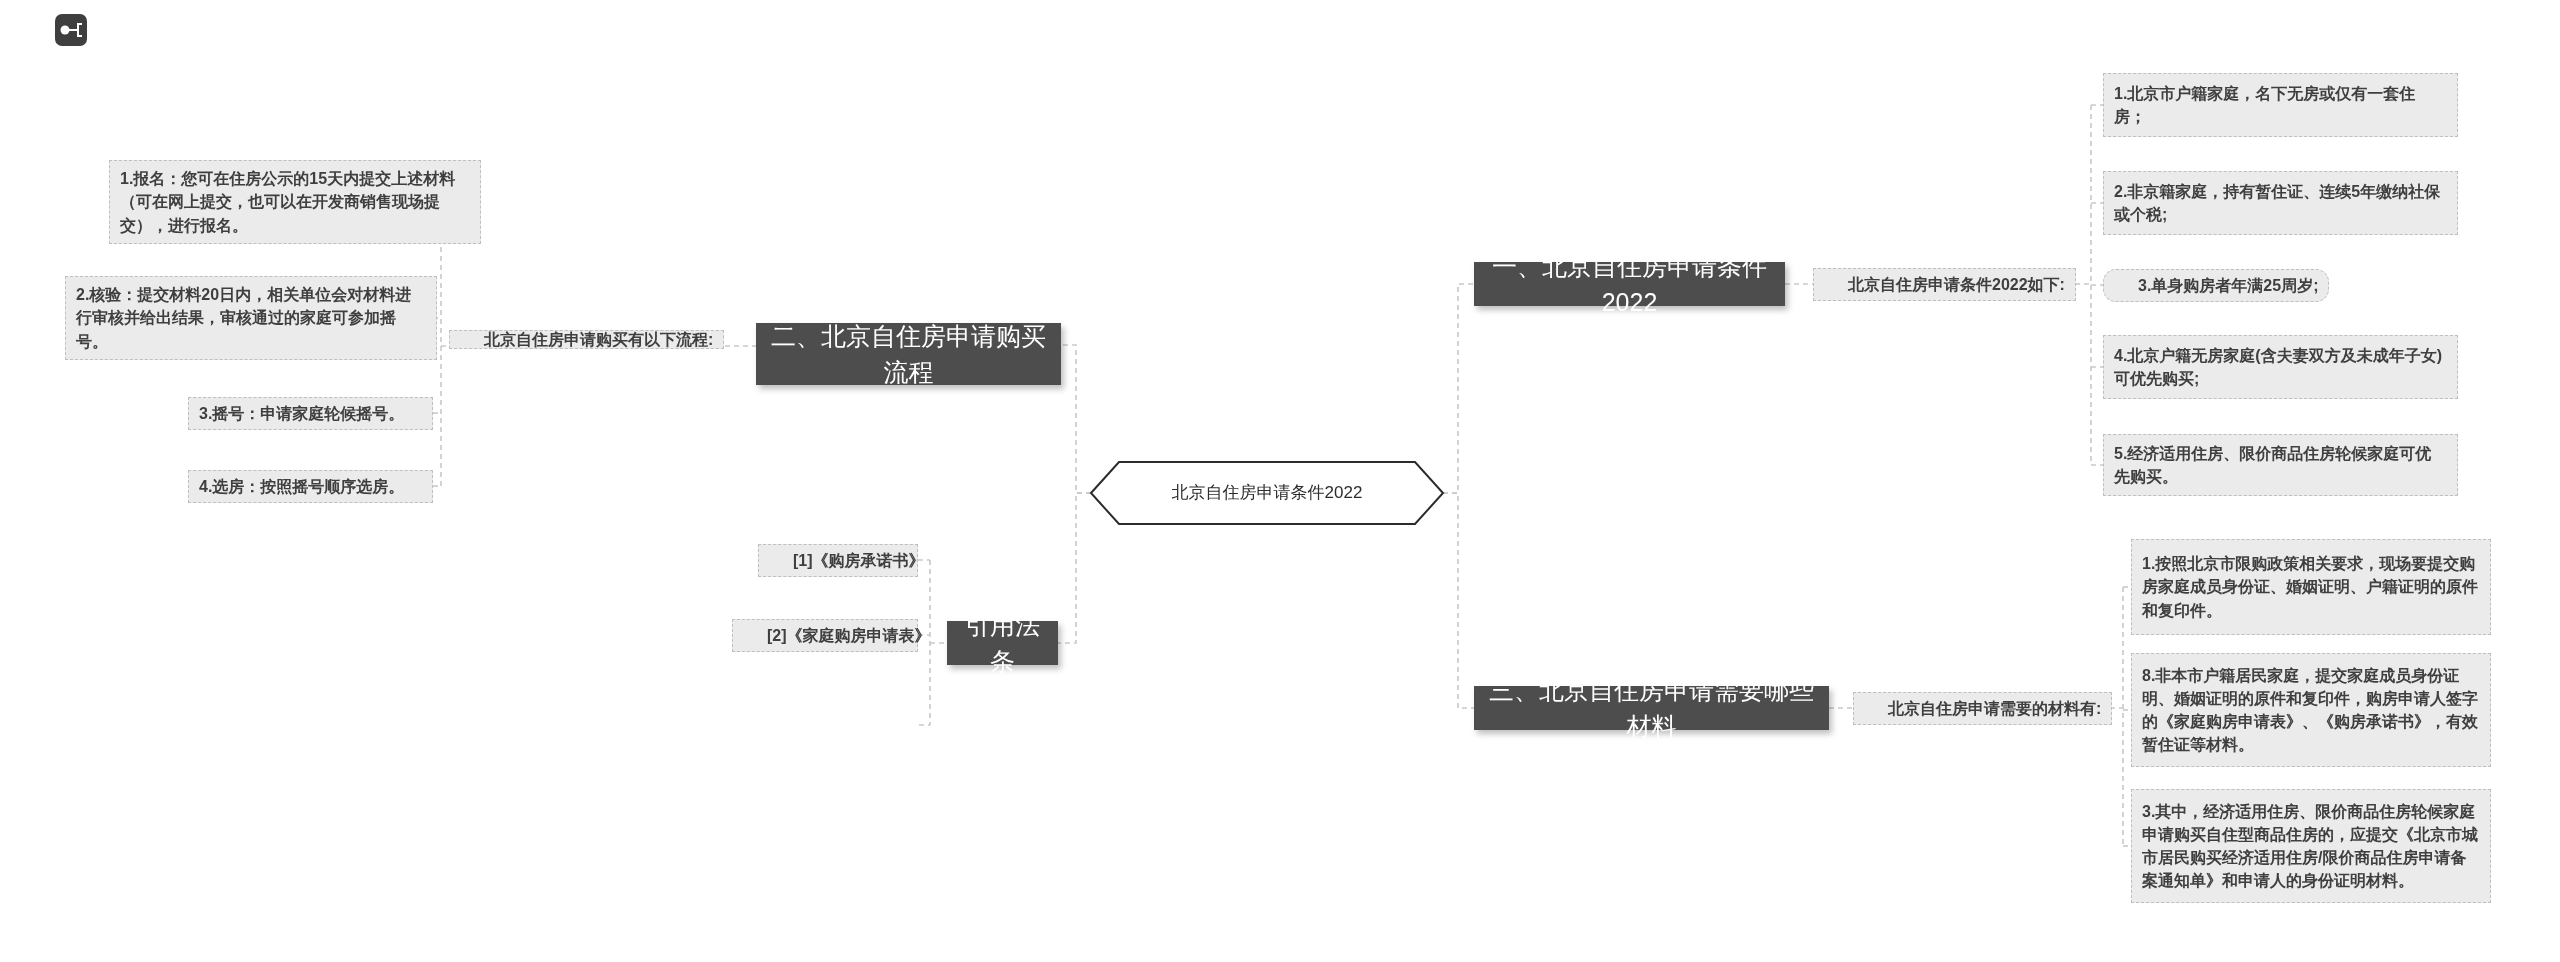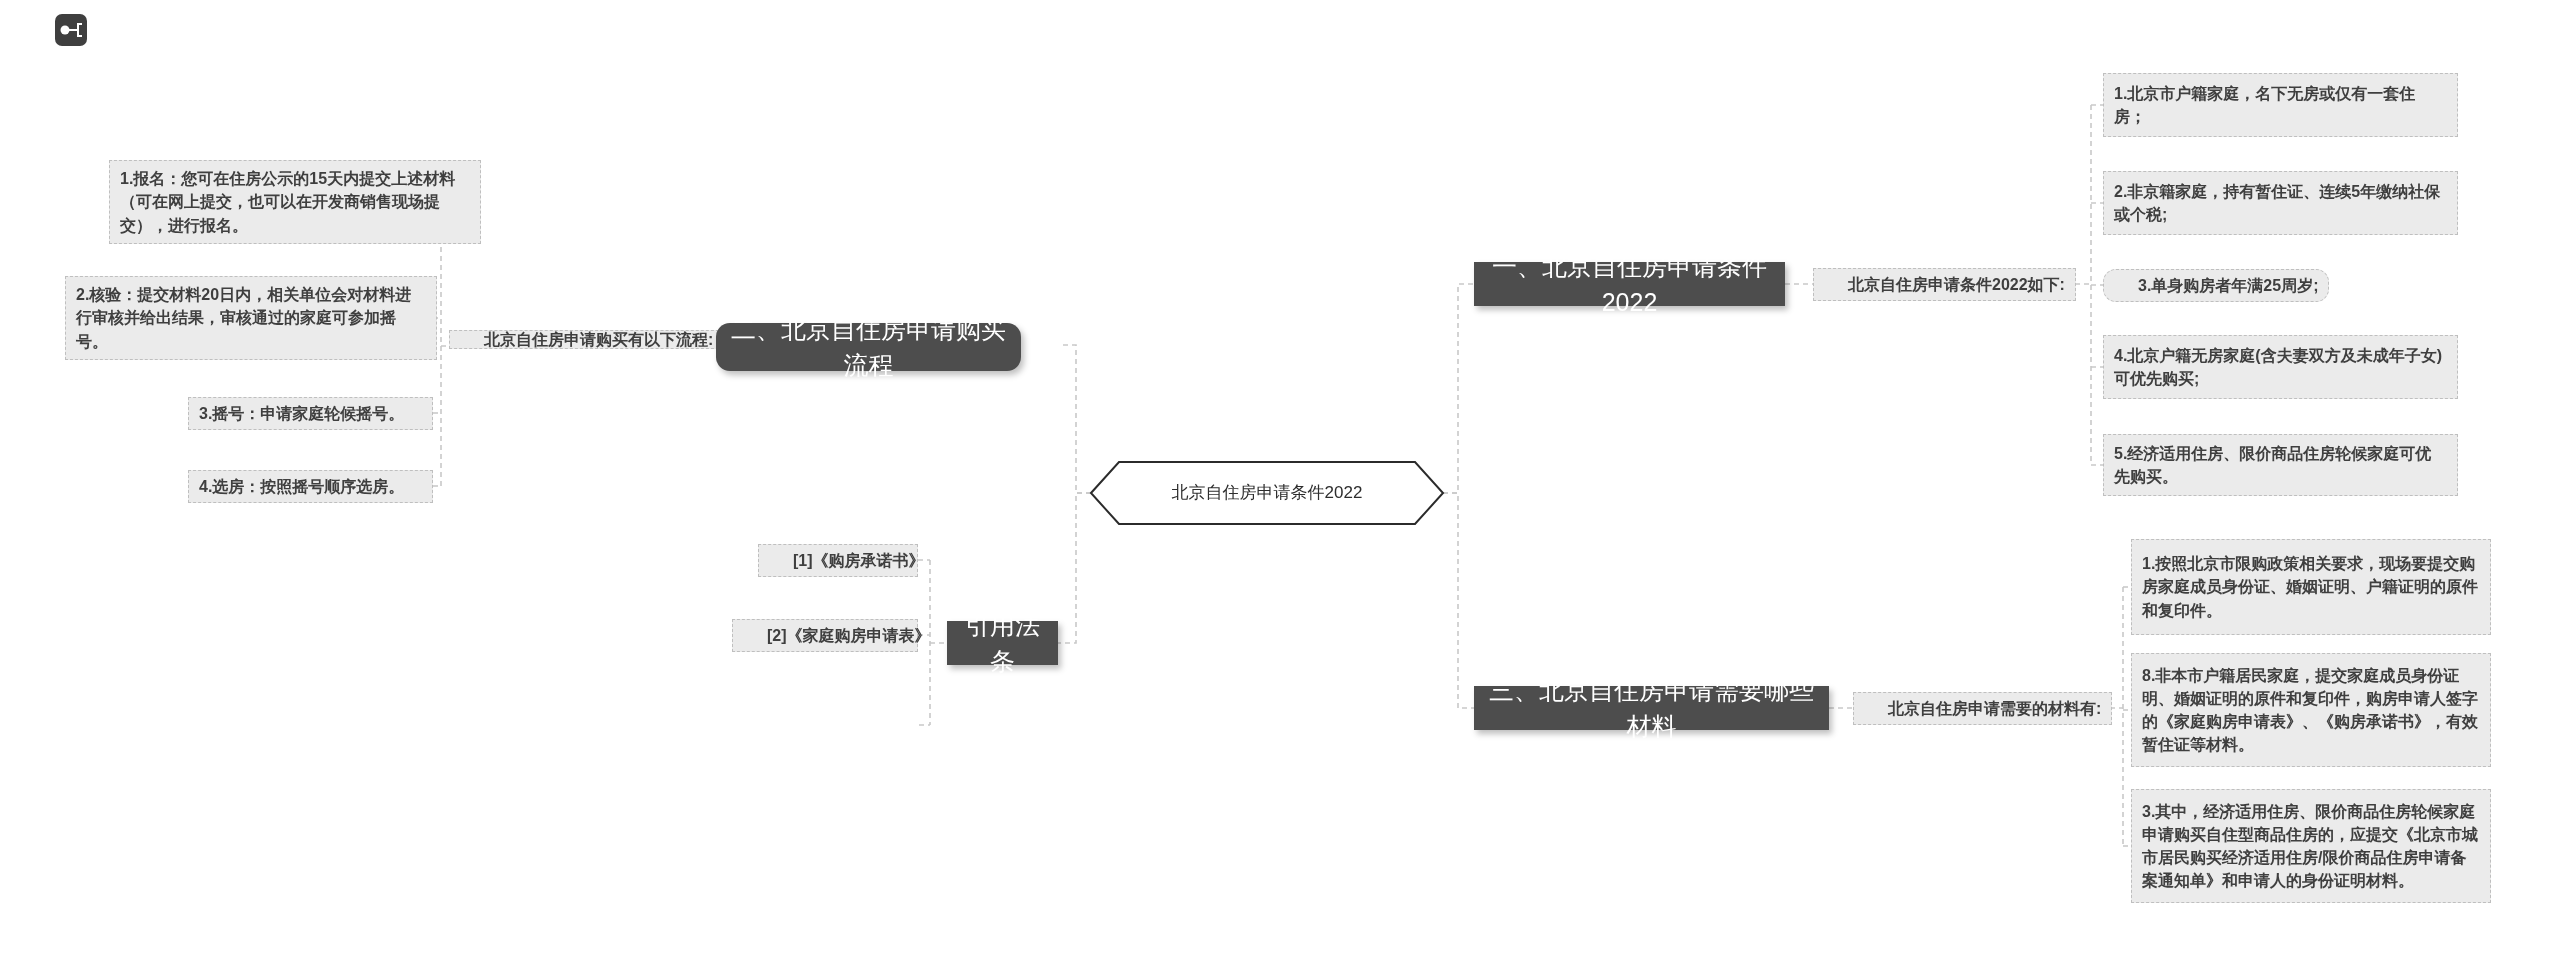--- a/index.html
+++ b/index.html
@@ -50,21 +50,21 @@
   .nowrap { white-space: nowrap; padding-left: 34px; }
 
   #logo { position: absolute; left: 54px; top: 13px; z-index: 3; }
 
   
   #proc1 { left: 65px;  top: 160px; width: 372px; height: 84px; margin-left: 44px; }
   #proc2 { left: 65px;  top: 276px; width: 372px; height: 84px; }
   #proc3 { left: 188px; top: 397px; width: 245px; height: 33px; }
   #proc4 { left: 188px; top: 470px; width: 245px; height: 33px; }
   #label-process { left: 449px; top: 330px; height: 19px; }
-  #node-process  { left: 716px; top: 323px; width: 305px; height: 48px; border-radius: 14px; }
+  #node-process  { left: 756px; top: 323px; width: 305px; height: 62px; }
 
   
   #center-topic {
     left: 1091px; top: 462px; width: 352px; height: 62px;
     justify-content: center;
     font-size: 17px;
     color: #2d2d2d;
     background: transparent;
     border: none;
   }

